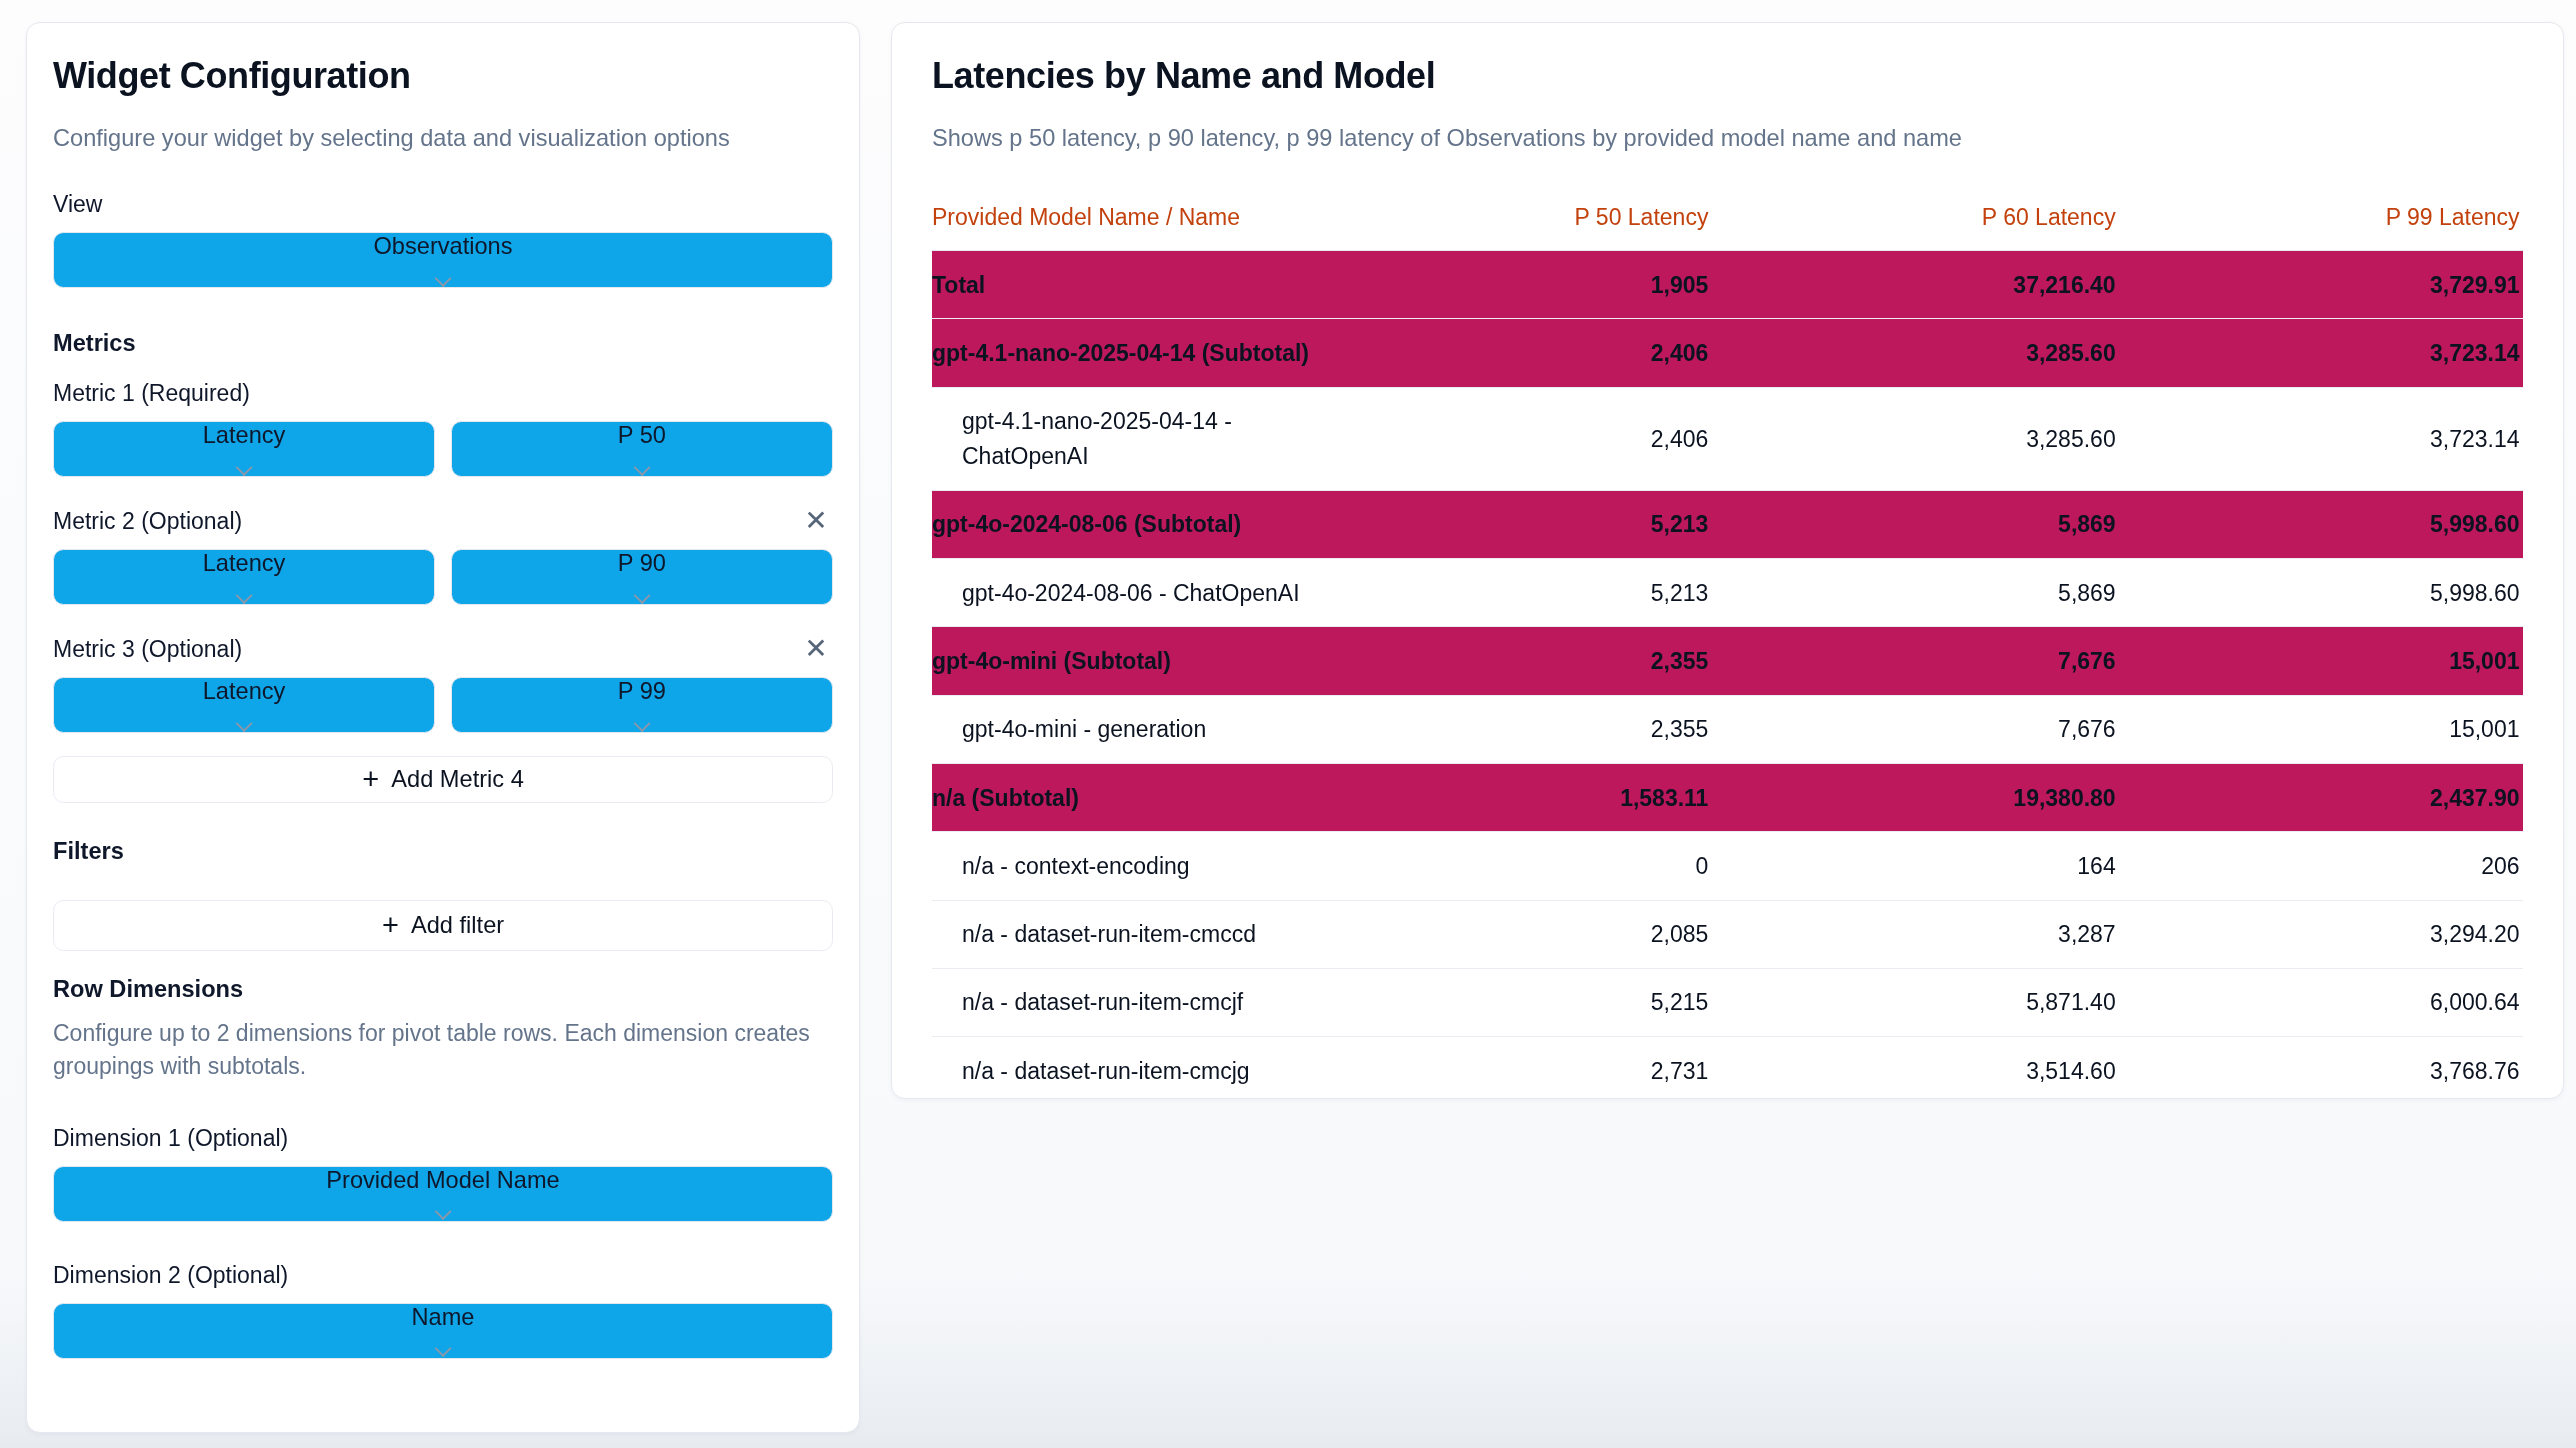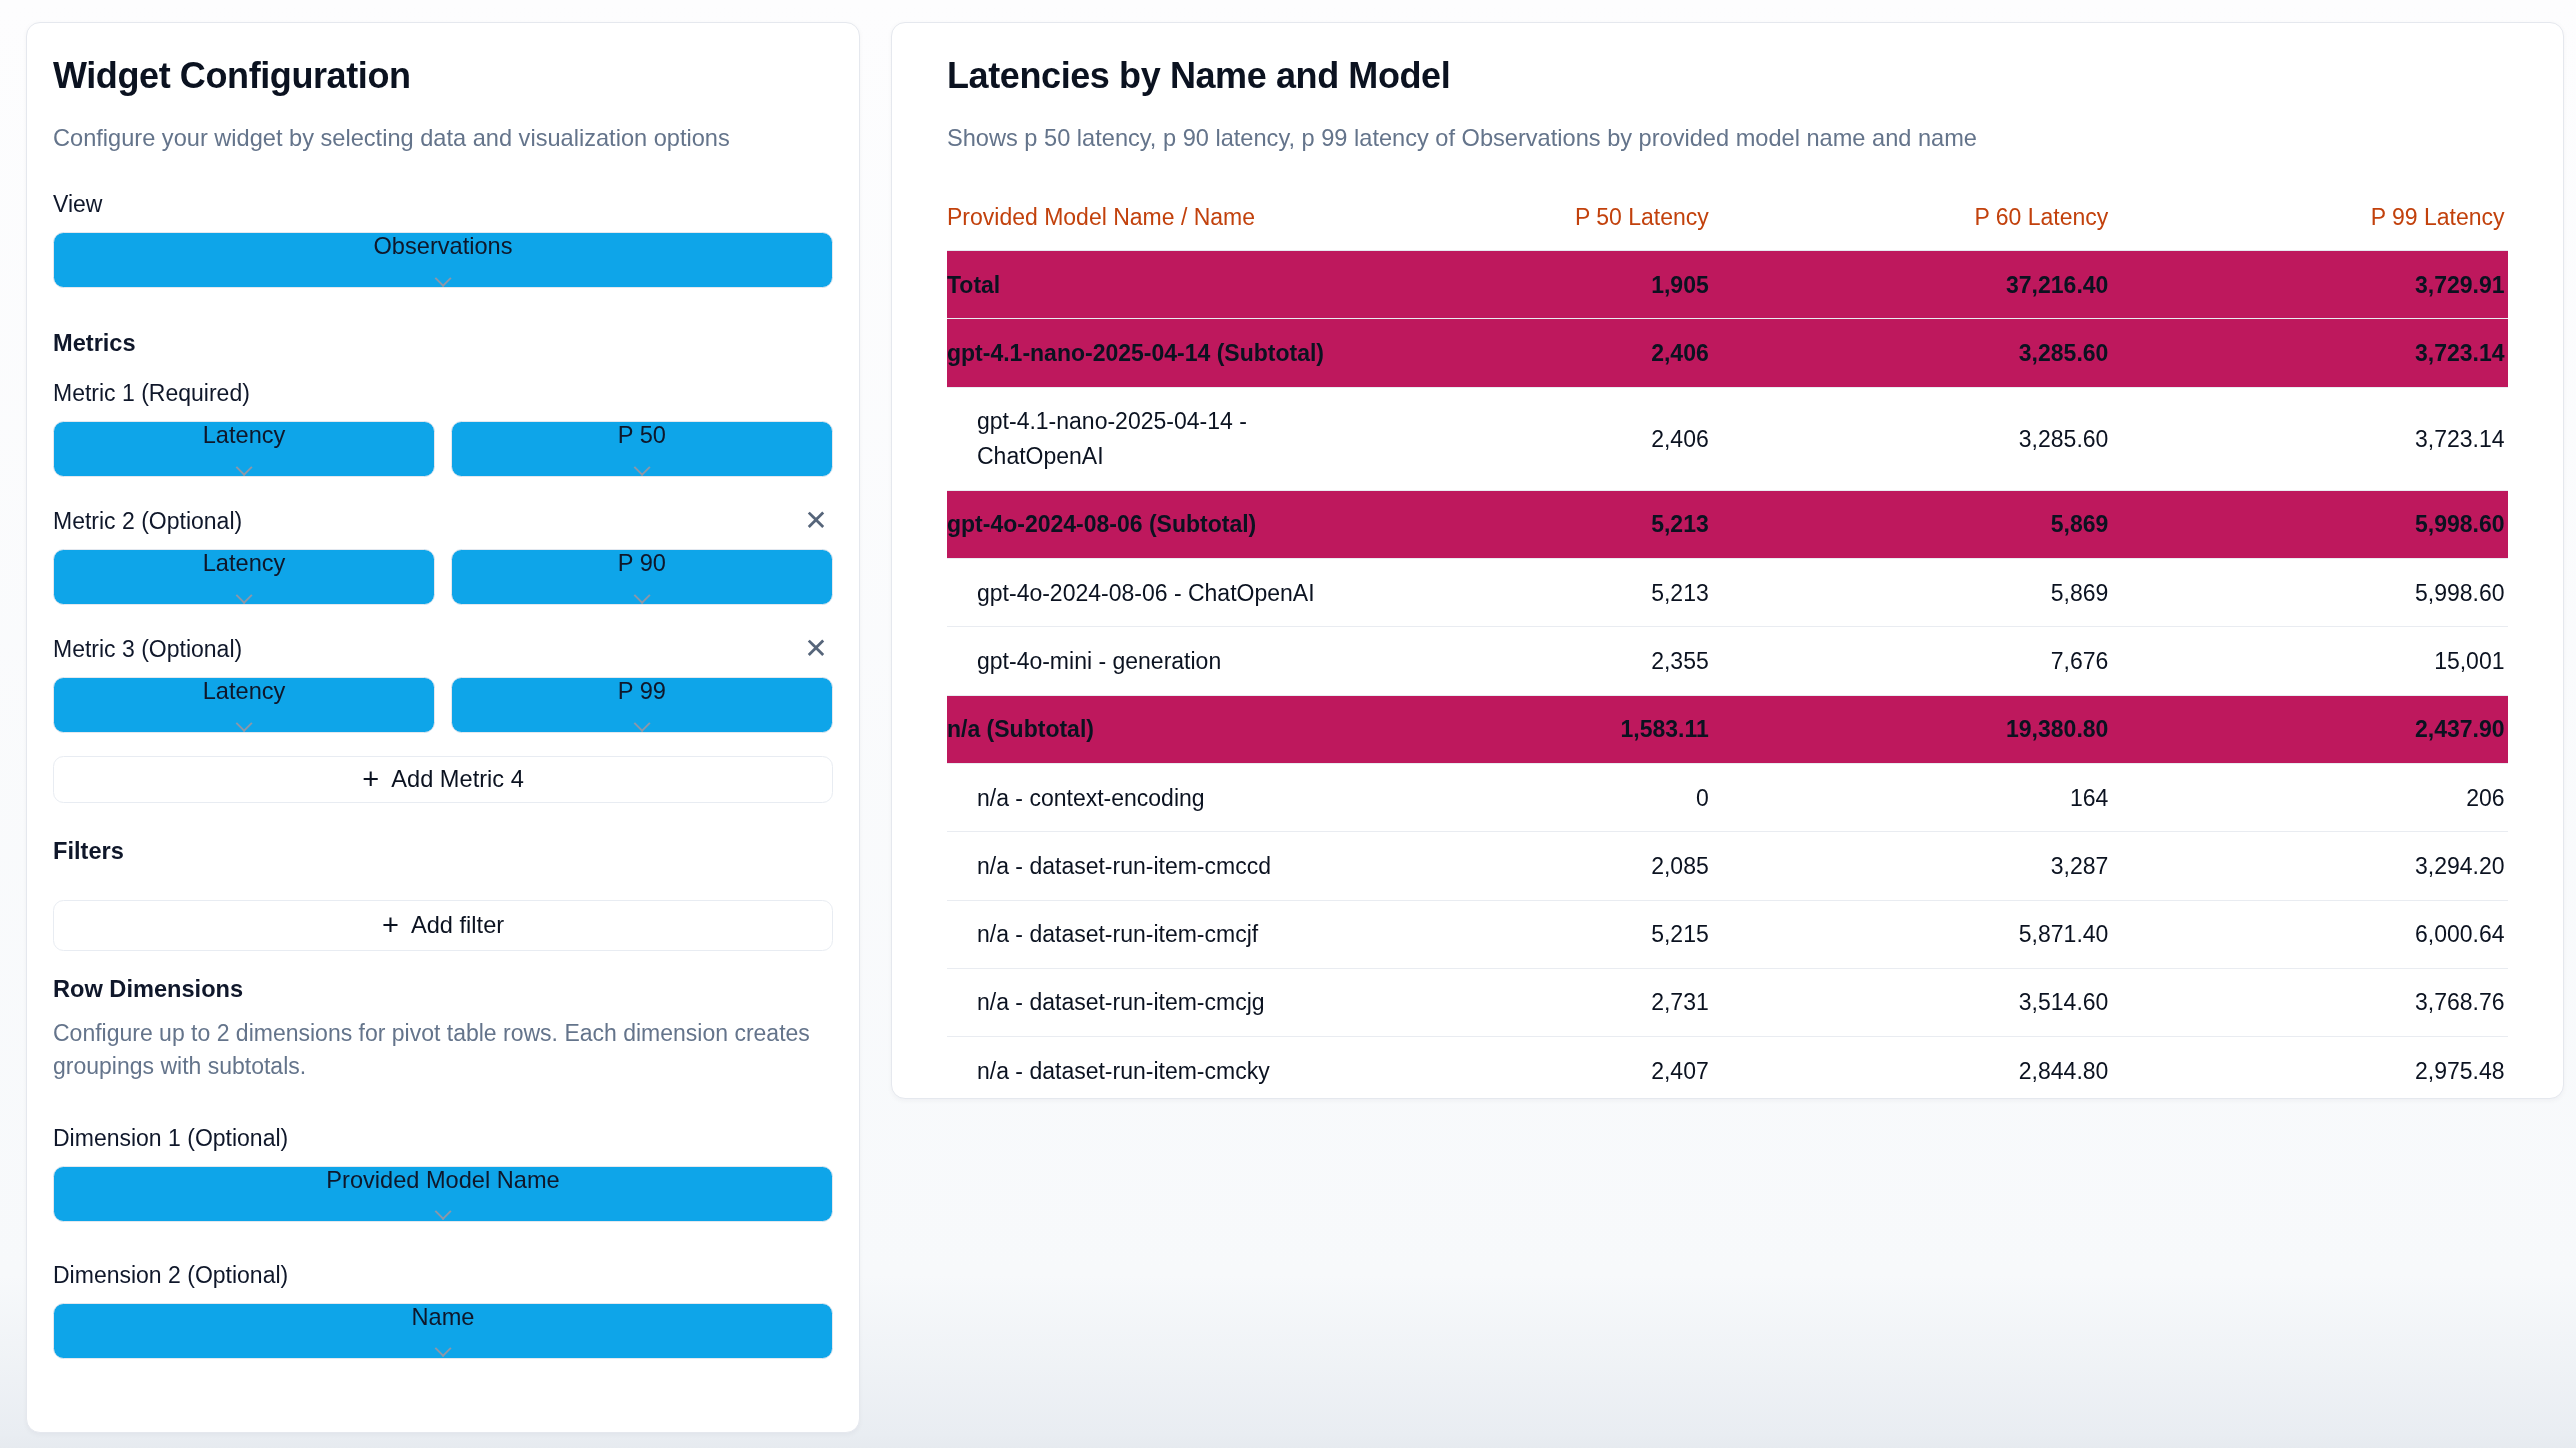--- a/index.html
+++ b/index.html
@@ -12,21 +12,21 @@
     overflow:hidden;
   }
   .card {
     position:absolute;
     background:#ffffff;
     border:1.3px solid #e5e8ee;
     border-radius:14px;
     box-shadow:0 1.7px 5.2px rgba(16,24,40,.04);
   }
   .card-left { left:26px; top:22px; width:834px; height:1411px; padding:31px 26px; overflow:hidden; }
-  .card-right { left:891px; top:22px; width:1673px; height:1077px; padding:31px 55px; overflow:hidden; }
+  .card-right { left:891px; top:22px; width:1673px; height:1077px; padding:31px 40px; overflow:hidden; }
 
   .card-title { font-size:36px; font-weight:700; letter-spacing:-0.4px; color:#0b1220; line-height:44px; }
   .card-subtitle { margin-top:25px; font-size:23.6px; color:#64748b; line-height:30px; }
 
   .field-label { font-size:23px; font-weight:500; color:#0f172a; }
   .section-label { font-size:23.6px; font-weight:600; color:#0f172a; }
 
   .select {
     margin-top:14px; height:56px; width:100%;
     border:1.3px solid #e3e8ef; border-radius:10.5px; background:#0ea5e9;
@@ -211,20 +211,26 @@
           <td>5,213</td>
           <td>5,869</td>
           <td>5,998.60</td>
         </tr>
         <tr class="row-child">
           <td class="name-col">gpt-4o-2024-08-06 - ChatOpenAI</td>
           <td>5,213</td>
           <td>5,869</td>
           <td>5,998.60</td>
         </tr>
+        <tr class="row-subtotal">
+          <td class="name-col">gpt-4o-mini (Subtotal)</td>
+          <td>2,355</td>
+          <td>7,676</td>
+          <td>15,001</td>
+        </tr>
         <tr class="row-child">
           <td class="name-col">gpt-4o-mini - generation</td>
           <td>2,355</td>
           <td>7,676</td>
           <td>15,001</td>
         </tr>
         <tr class="row-subtotal">
           <td class="name-col">n/a (Subtotal)</td>
           <td>1,583.11</td>
           <td>19,380.80</td>

